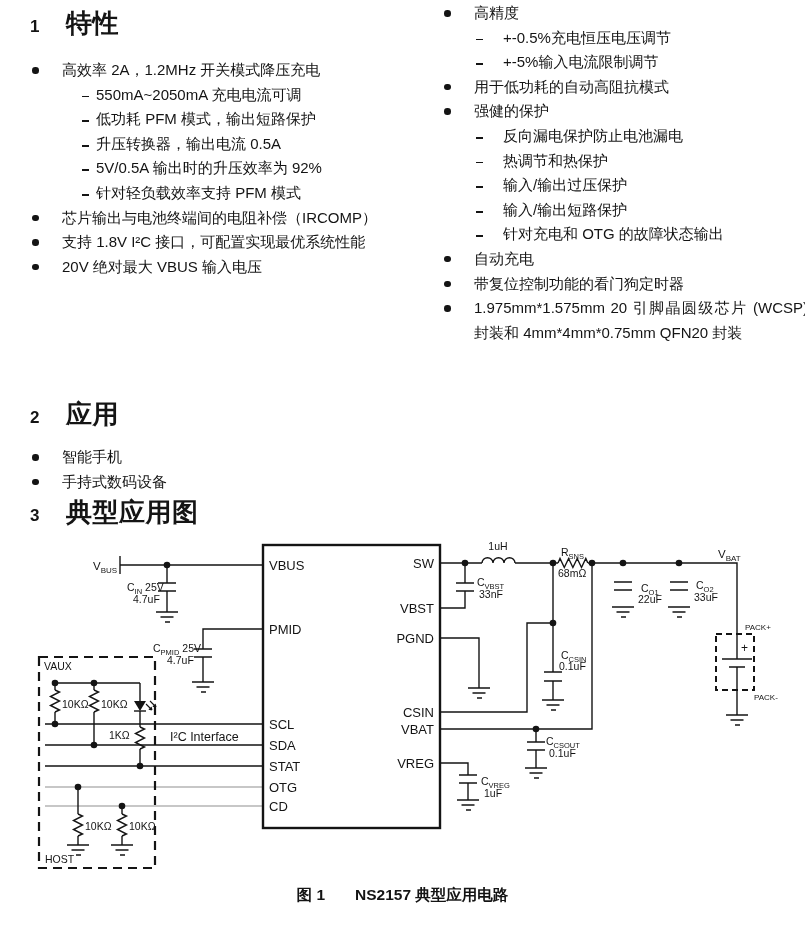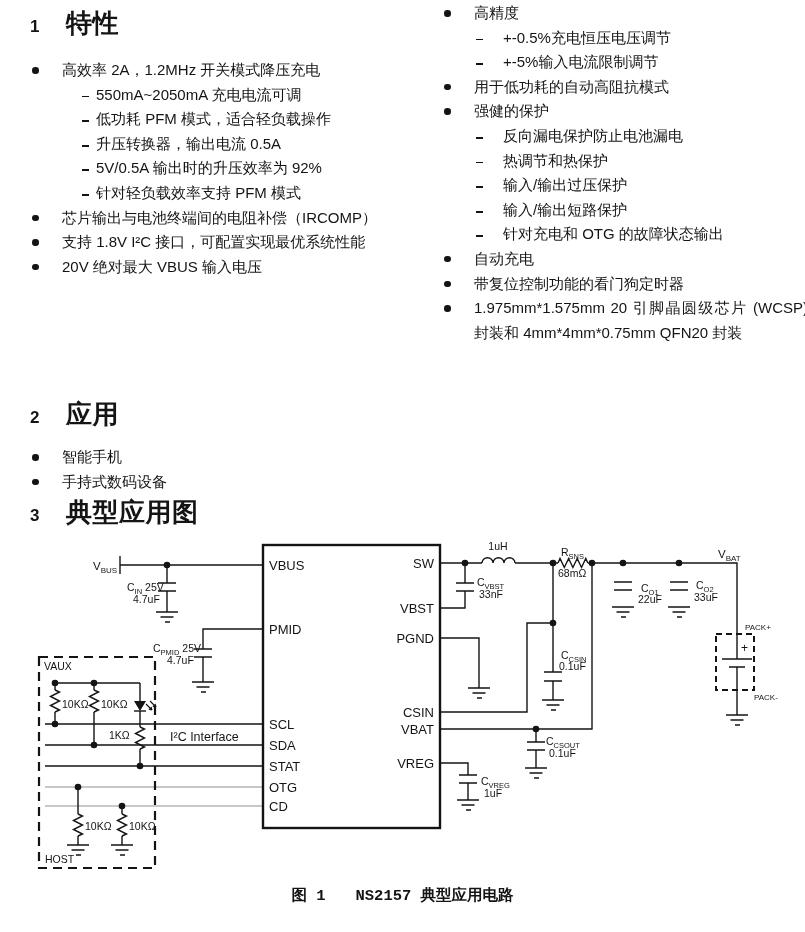--- a/index.html
+++ b/index.html
@@ -20,21 +20,21 @@
   .m2{flex:none;width:14px;position:relative}
   .m2::before{content:"";position:absolute;left:0;top:13px;width:7px;height:1.8px;background:#141414}
   #col-right .li.sub{margin-left:34px}
   #col-right .m2{width:27px}
   .txt{flex:1}
   .justify{text-align:justify}
   #sec2{position:absolute;left:30px;top:397px;width:740px}
   #sec3{position:absolute;left:30px;top:495px;width:740px}
   #circuit{position:absolute;left:0;top:530px}
   #caption{position:absolute;left:0;top:885px;width:805px;text-align:center;
-           font-family:Liberation Mono, monospace;font-weight:bold;font-size:15.5px}
+           font-family:Liberation Sans, sans-serif;font-weight:bold;font-size:15.5px}
   #caption .cap-title{margin-left:30px}
   
   .wire{stroke:#141414;stroke-width:1.4;fill:none}
   .wire-gray{stroke:#8f8f8f;stroke-width:1.2;fill:none}
   .sym{stroke:#141414;stroke-width:1.4;fill:none}
   .icbox{stroke:#141414;stroke-width:2.4;fill:#ffffff}
   .dash1{stroke:#141414;stroke-width:2.2;fill:none;stroke-dasharray:9 6}
   .dash2{stroke:#141414;stroke-width:2;fill:none;stroke-dasharray:6 4}
   .dot{fill:#141414;stroke:none}
   #circuit text{fill:#141414;font-family:"Liberation Sans","DejaVu Sans",sans-serif}
@@ -58,21 +58,21 @@
   <div class="li">
       <span class="m1"></span>
       <span class="txt">高效率 2A，1.2MHz 开关模式降压充电</span>
     </div>
   <div class="li sub">
       <span class="m2"></span>
       <span class="txt">550mA~2050mA 充电电流可调</span>
     </div>
   <div class="li sub">
       <span class="m2"></span>
-      <span class="txt">低功耗 PFM 模式，适合轻负载操作</span>
+      <span class="txt">低功耗 PFM 模式，输出短路保护</span>
     </div>
   <div class="li sub">
       <span class="m2"></span>
       <span class="txt">升压转换器，输出电流 0.5A</span>
     </div>
   <div class="li sub">
       <span class="m2"></span>
       <span class="txt">5V/0.5A 输出时的升压效率为 92%</span>
     </div>
   <div class="li sub">

